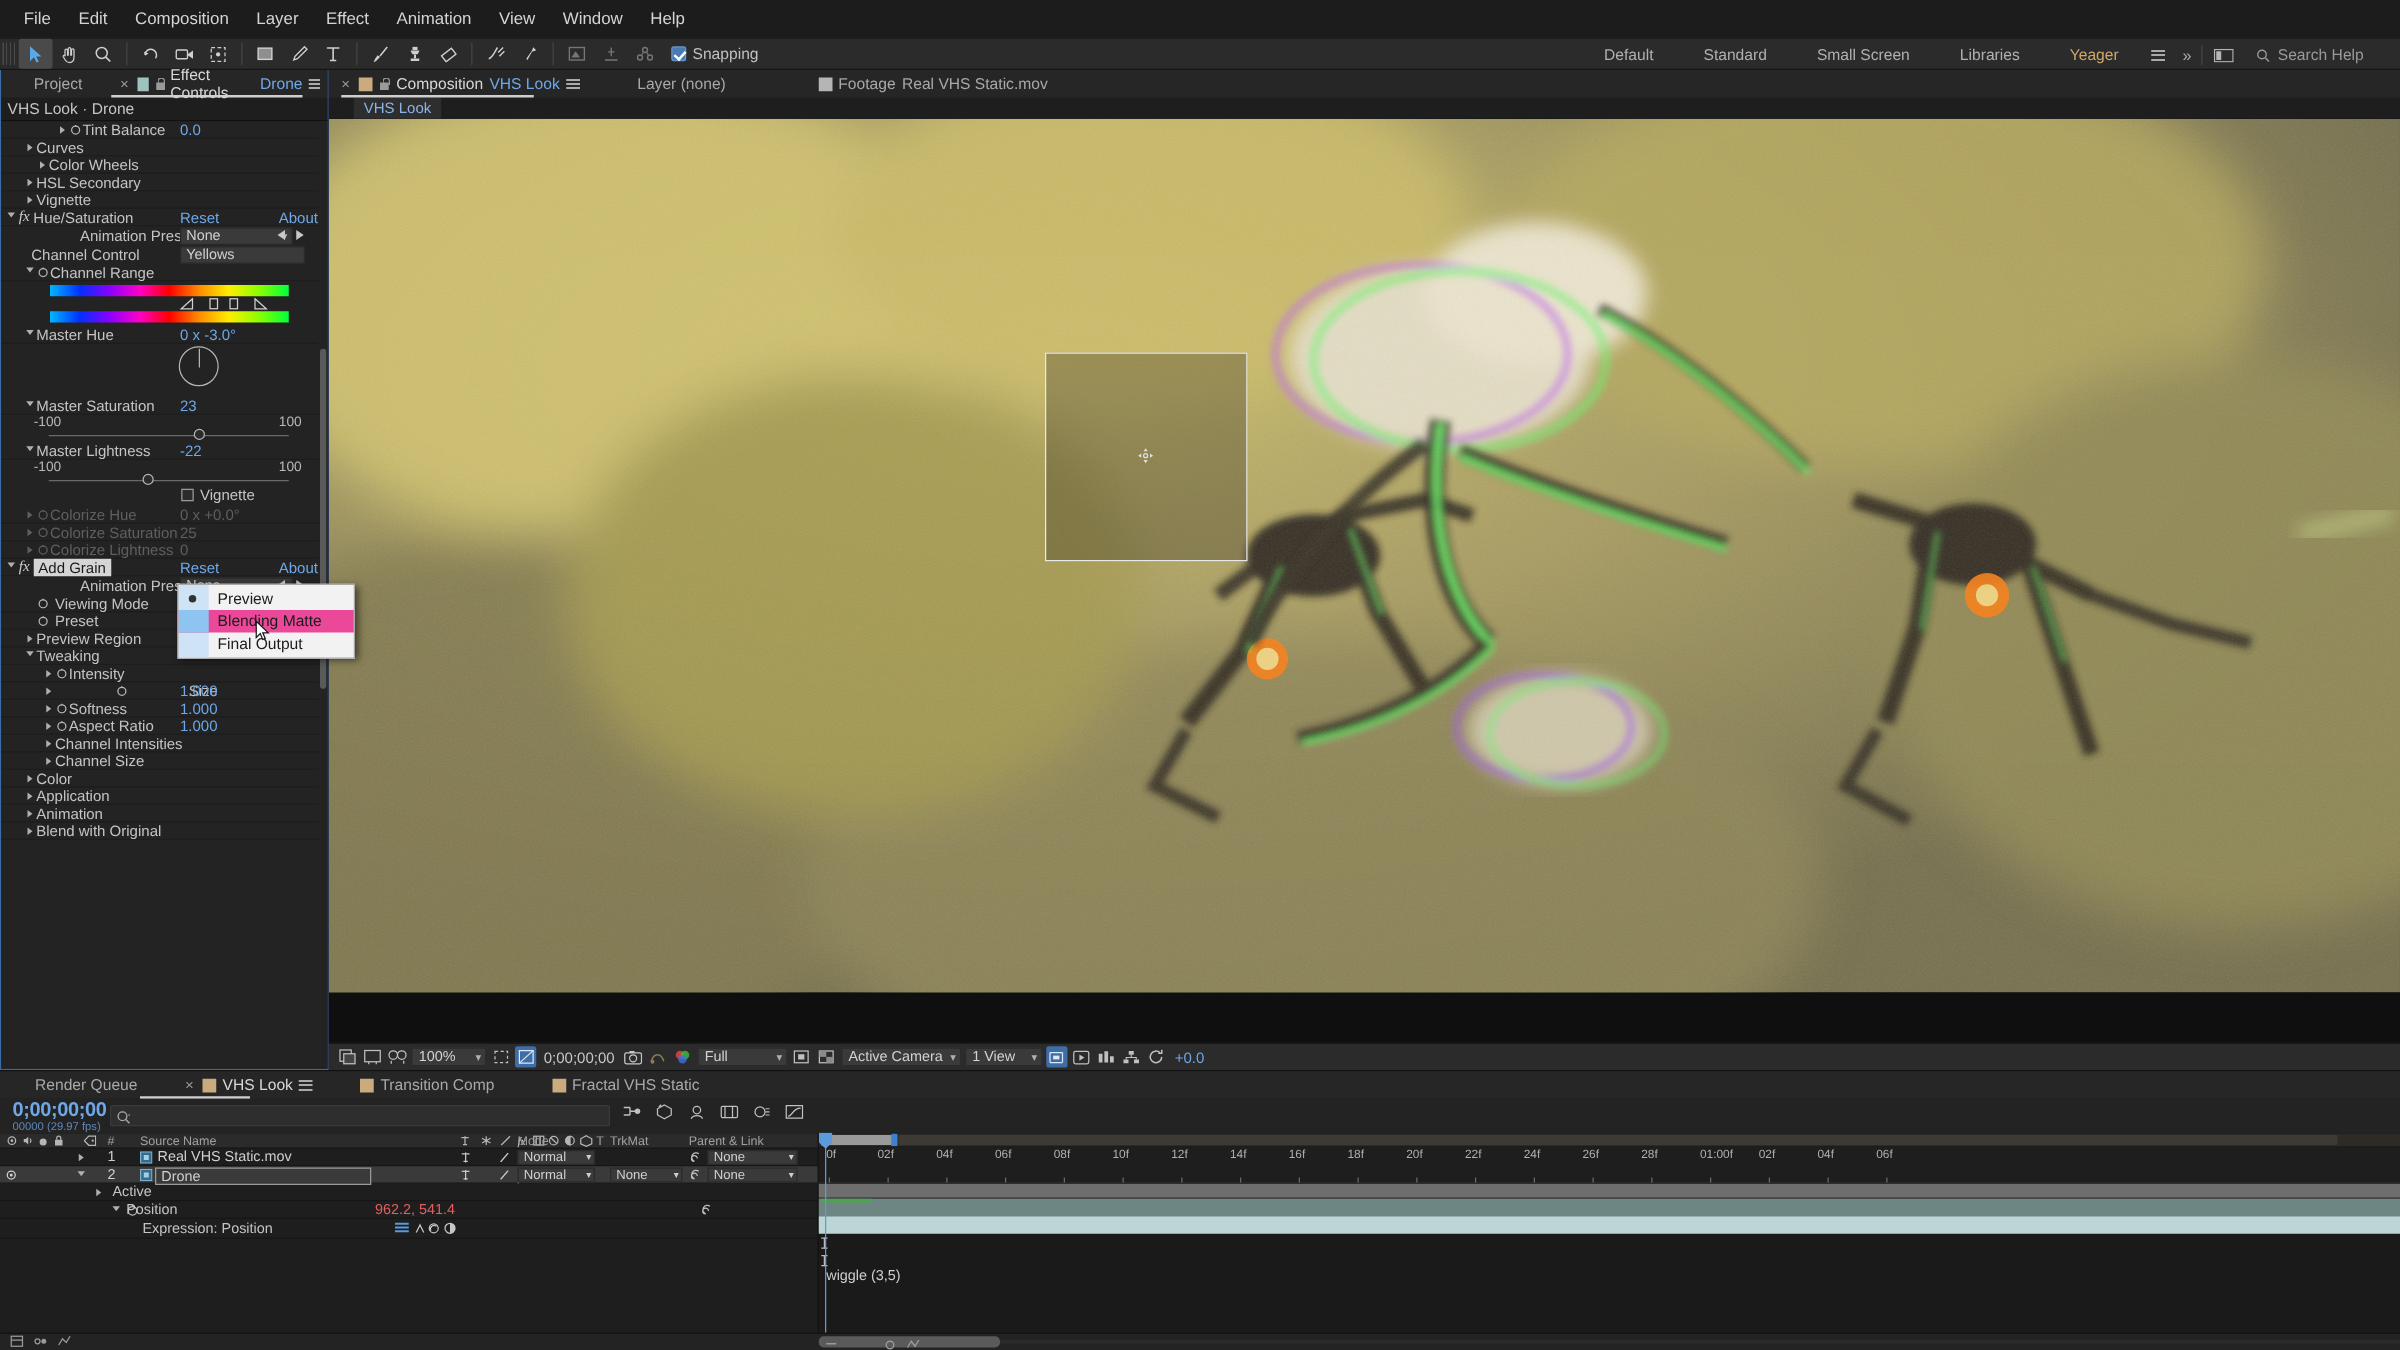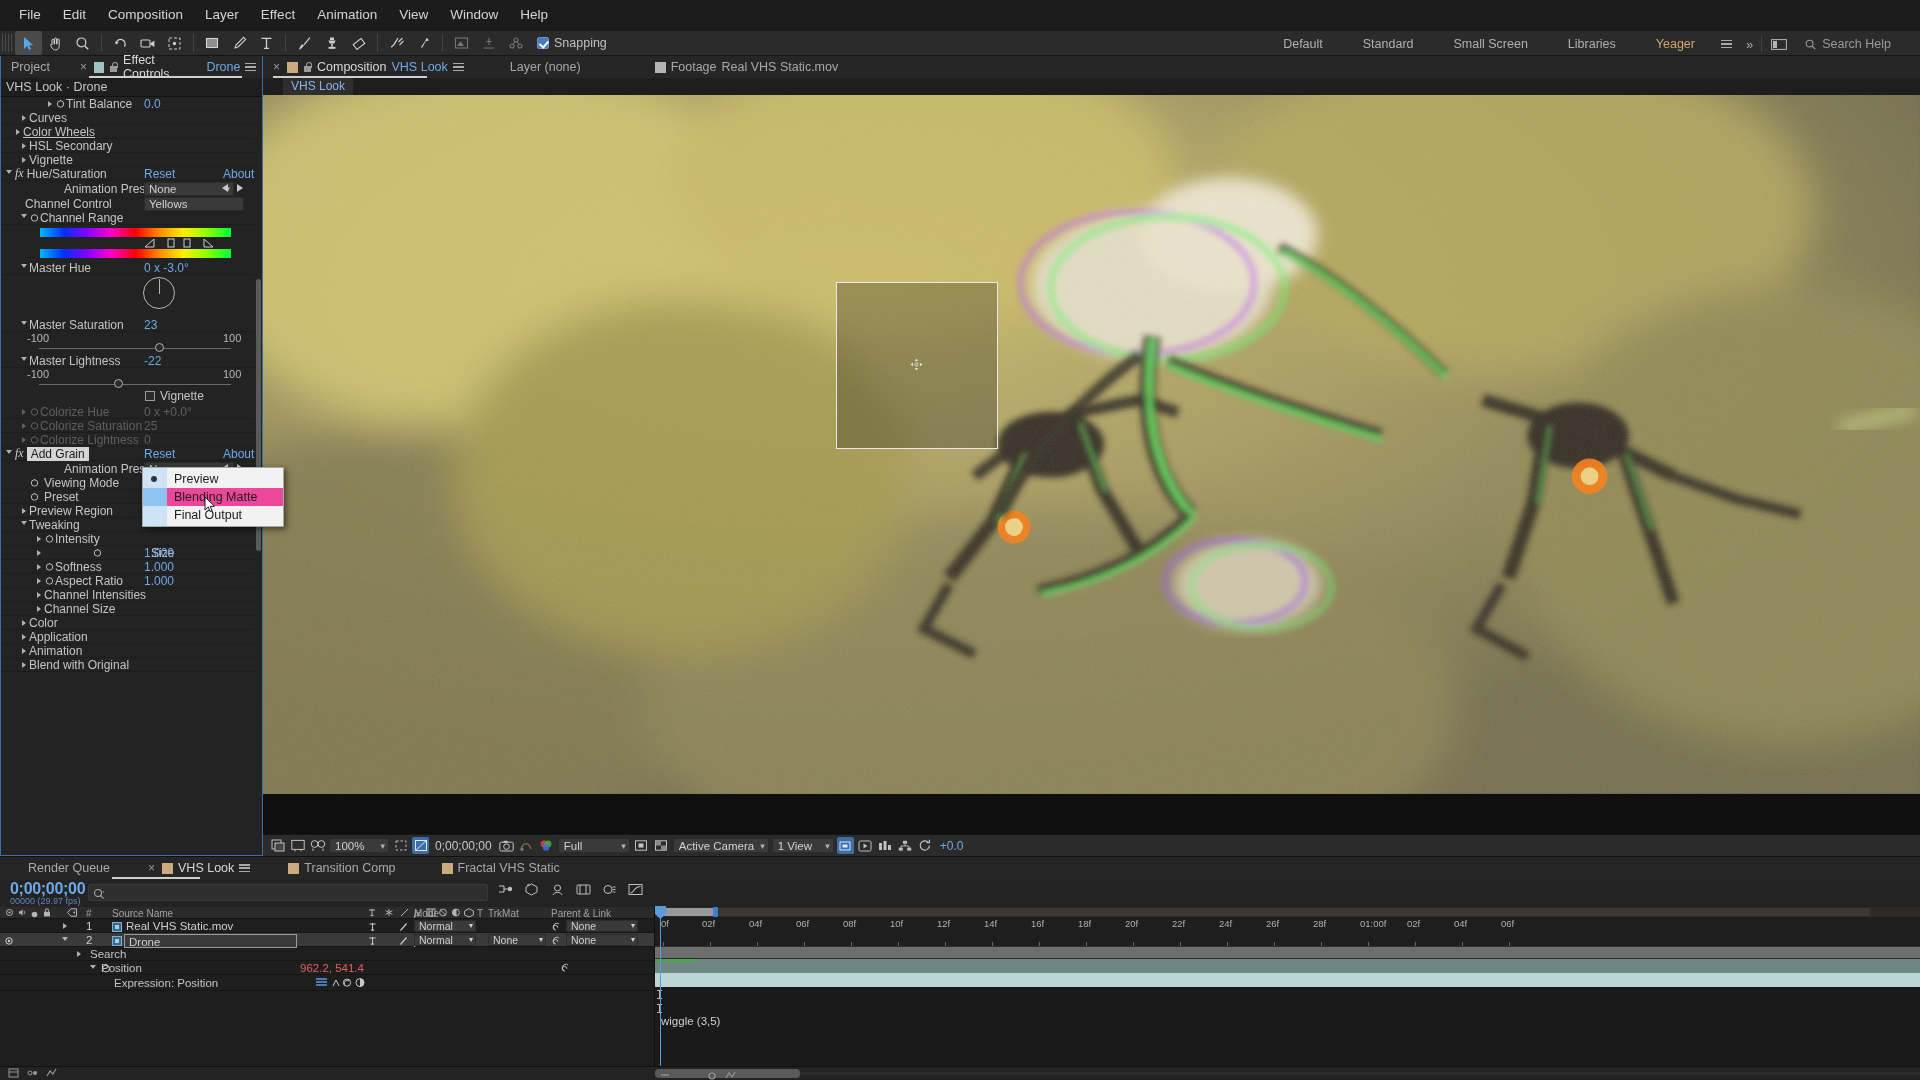--- a/index.html
+++ b/index.html
@@ -342,21 +342,21 @@
         <span>Search Help</span>
       </div>
     </div>
   </div>
 
   <div class="main">
 
     <div class="leftcol">
 
       <div class="paneltabs">
-        <div class="ptab" style="padding-left:10px;">
+        <div class="ptab" style="padding-left:10px;margin-left:16px;">
           <span>Project</span>
         </div>
         <div class="ptab sel" style="margin-left:18px;">
           <span class="x">×</span>
           <span class="swatch"></span>
           <span class="lockic"></span>
           <span>Effect Controls</span>
           <span class="linkblue">Drone</span>
           <span class="hamb"></span>
         </div>
@@ -381,21 +381,21 @@
             <span class="plabel">Tint Balance</span>
             <span class="pval">0.0</span>
           </div>
 
           <div class="prow" style="padding-left:18px;">
             <span class="tw">
                 <i></i>
               </span>
             <span class="plabel">Curves</span>
           </div>
-          <div class="prow" style="padding-left:12px;text-decoration:underline;">
+          <div class="prow" style="padding-left:28px;">
             <span class="tw">
                 <i></i>
               </span>
             <span class="plabel">Color Wheels</span>
           </div>
           <div class="prow" style="padding-left:18px;">
             <span class="tw">
                 <i></i>
               </span>
             <span class="plabel">HSL Secondary</span>
@@ -1213,21 +1213,21 @@
             </span>
           </span>
         </div>
 
         <div class="subrow">
           <span class="cell" style="position:absolute;left:74px;top:0;">
             <span class="tw" style="height:14px;">
                 <i></i>
               </span>
           </span>
-          <span style="position:absolute;left:90px;top:0;line-height:14px;">Search</span>
+          <span style="position:absolute;left:90px;top:0;line-height:14px;">Active</span>
         </div>
 
         <div class="subrow">
           <span class="cell" style="position:absolute;left:88px;top:0;">
             <span class="tw open" style="height:14px;">
                 <i></i>
               </span>
           </span>
           <span class="cell" style="position:absolute;left:101px;top:2px;">
             <svg width="10" height="10" viewBox="0 0 10 10">

